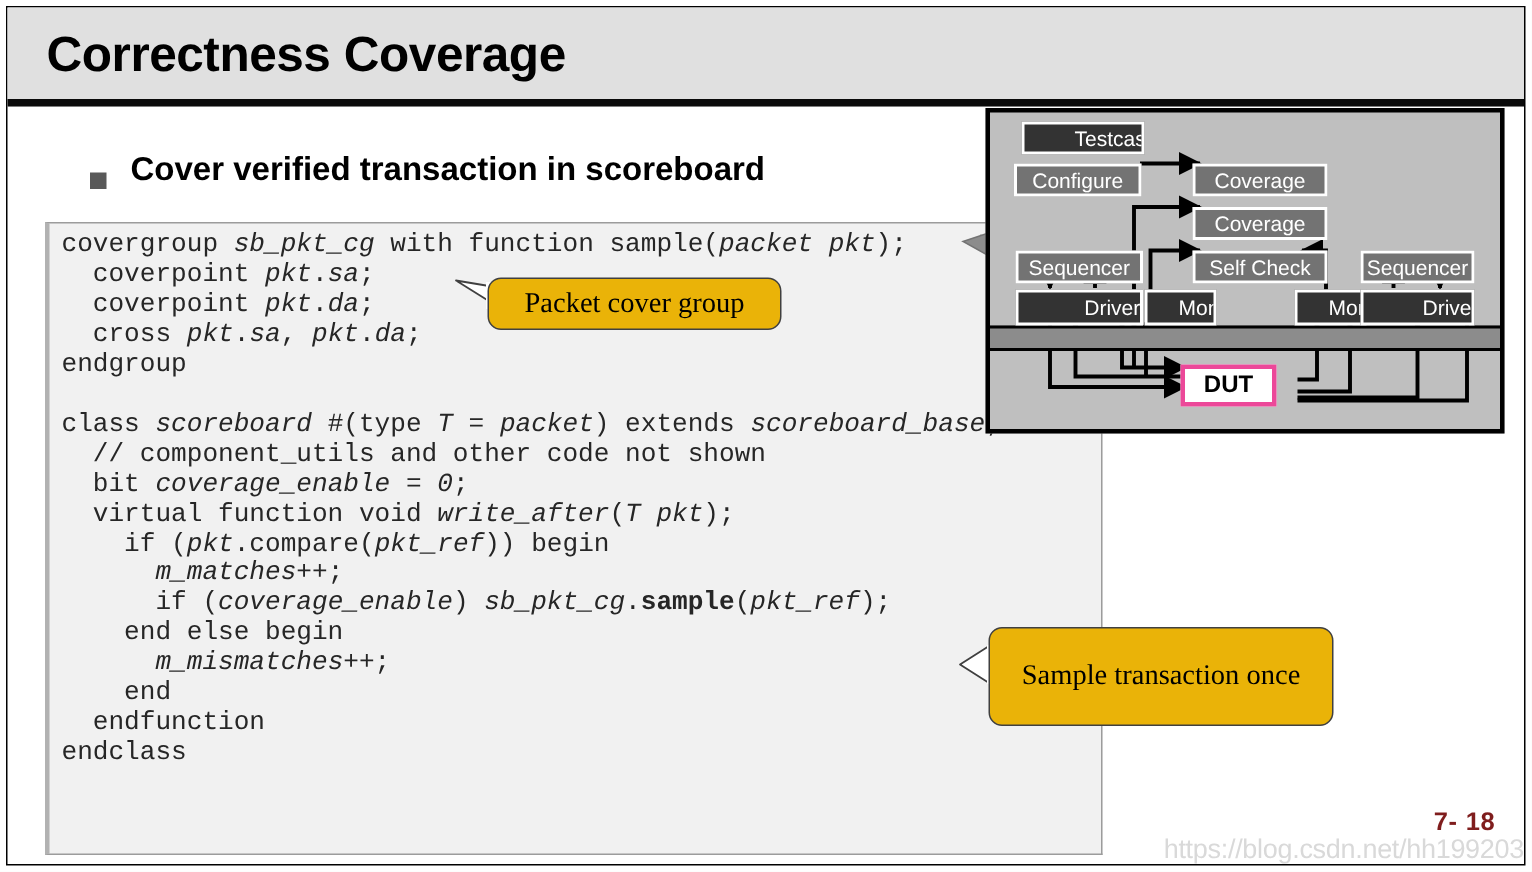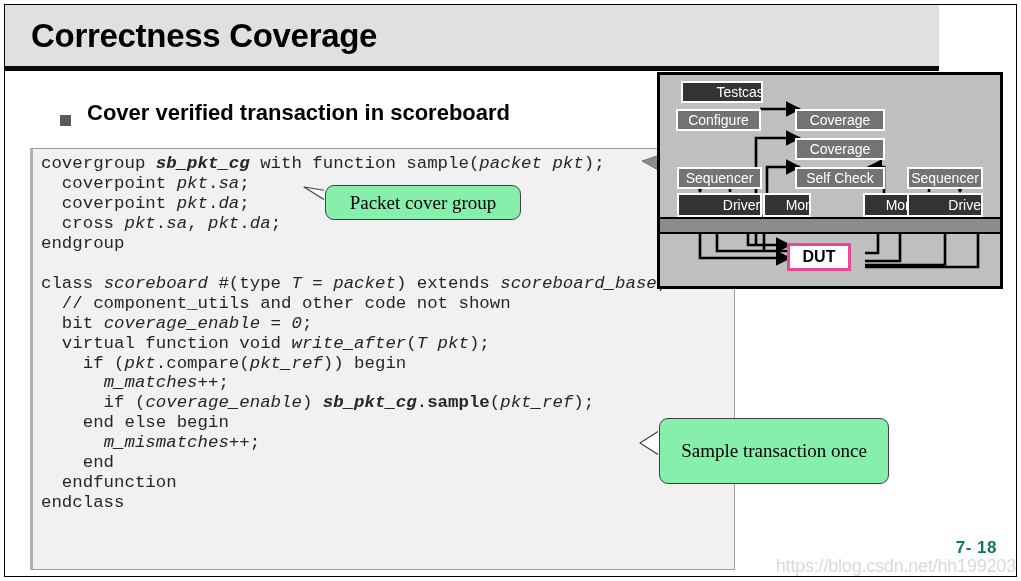--- a/index.html
+++ b/index.html
@@ -23,21 +23,21 @@
     position: absolute;
     left: 4px; top: 4px;
     width: 1013px; height: 573px;
     border: 1px solid #000;
     box-sizing: border-box;
   }
   
   .title-bar {
     position: absolute;
     left: 5px; top: 5px;
-    width: 934px;
+    width: 1011px;
     height: 66px;
     background: #e0e0e0;
     border-bottom: 5px solid #0a0a0a;
     box-sizing: border-box;
   }
   .title-text {
     position: absolute;
     left: 26px;
     top: 12px;
     font-size: 33px;
@@ -85,25 +85,25 @@
     left: 8px;
     top: 5px;
     font-family: "Liberation Mono", "DejaVu Sans Mono", monospace;
     font-size: 17.4px;
     line-height: 19.95px;
     color: #262626;
     white-space: pre;
   }
   .code-text b { font-weight: bold; font-style: normal; }
   .code-text i { font-weight: normal; }
-  .code-text .bi { font-weight: bold; font-style: italic; }
+  .code-text .bi { font-weight: normal; font-style: italic; }
   
   .callout {
     position: absolute;
-    background: #86efac;
+    background: #eab308;
     border: 1px solid #404040;
     border-radius: 9px;
     font-family: "Liberation Serif", serif;
     color: #000;
     text-align: center;
     box-sizing: border-box;
     display: flex;
     align-items: center;
     justify-content: center;
   }
@@ -201,21 +201,21 @@
     height: 100%;
     pointer-events: none;
   }
   
   .slide-number {
     position: absolute;
     right: 24px;
     bottom: 23px;
     font-size: 17px;
     font-weight: bold;
-    color: #0f766e;
+    color: #7f1d1d;
     letter-spacing: 0.5px;
   }
   .watermark {
     position: absolute;
     right: 5px;
     bottom: 4px;
     font-size: 18px;
     color: #d9d9d9;
     white-space: nowrap;
     letter-spacing: -0.2px;

